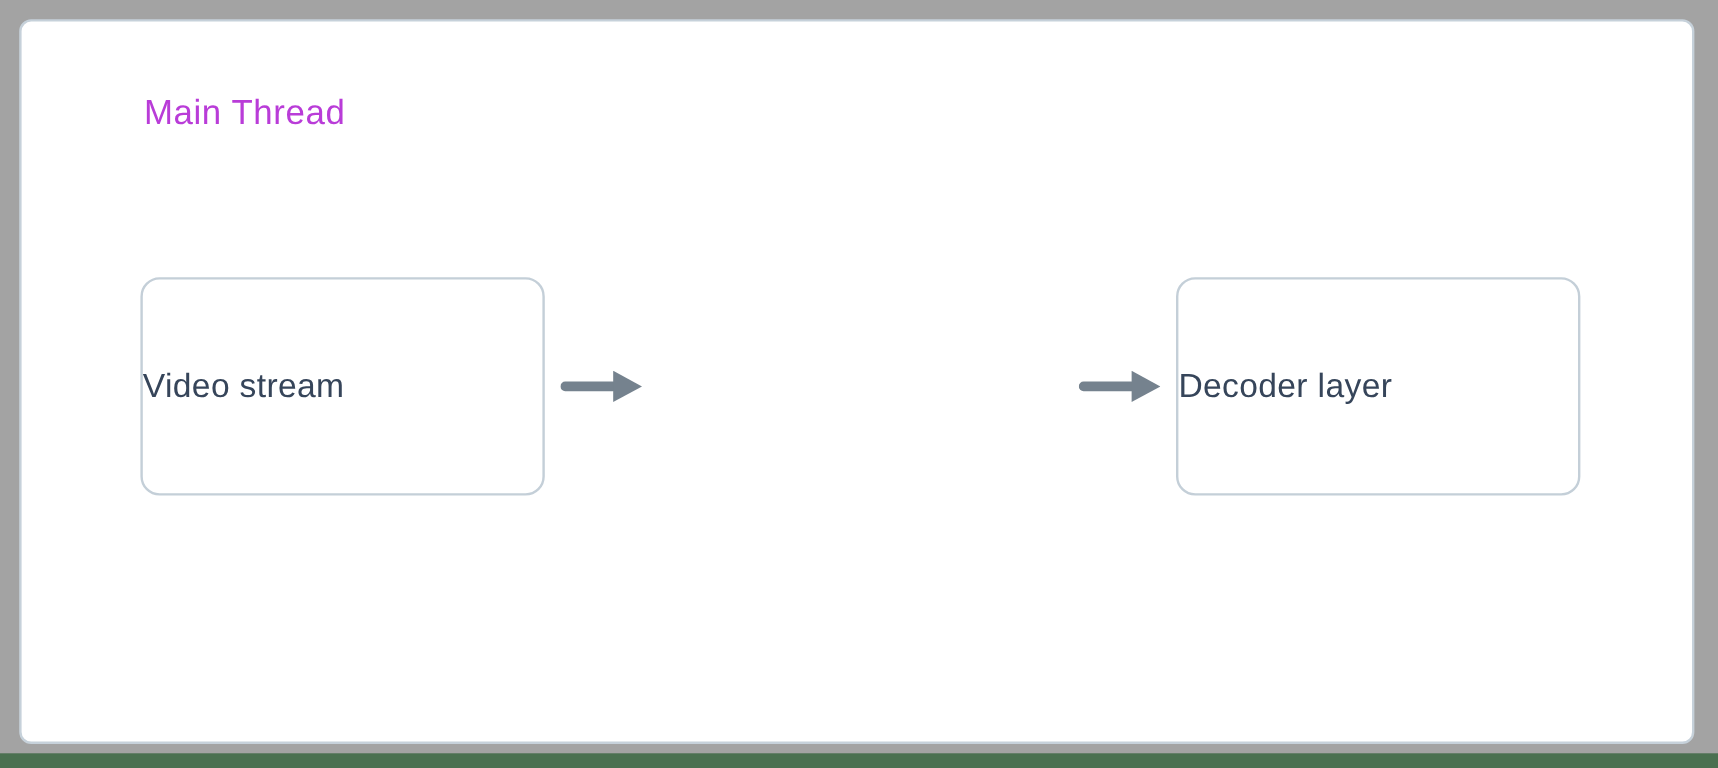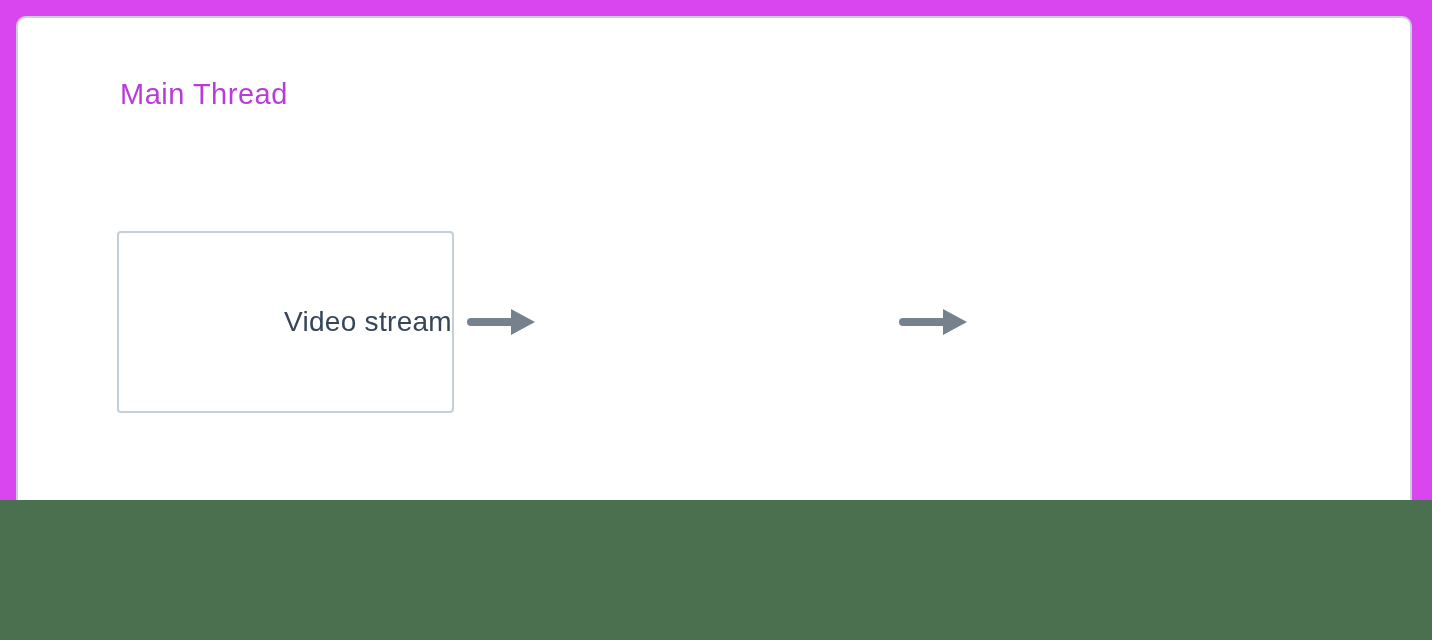--- a/index.html
+++ b/index.html
@@ -4,22 +4,22 @@
 <style>
   html, body {
     margin: 0;
     padding: 0;
     background: #4a7050;
     font-family: "Liberation Sans", sans-serif;
   }
   .stage {
     position: relative;
     width: 1432px;
-    height: 500px;
-    background: #d946ef;
+    height: 628px;
+    background: #a3a3a3;
     overflow: hidden;
   }
   .panel {
     position: absolute;
     left: 16px;
     top: 16px;
     width: 1396px;
     height: 604px;
     box-sizing: border-box;
     background: #ffffff;
@@ -37,24 +37,24 @@
     white-space: nowrap;
   }
   .node {
     position: absolute;
     top: 213px;
     width: 337px;
     height: 182px;
     box-sizing: border-box;
     background: #ffffff;
     border: 2px solid #c4cfd8;
-    border-radius: 4px;
+    border-radius: 16px;
     display: flex;
     align-items: center;
-    justify-content: flex-end;
+    justify-content: flex-start;
   }
   .node-label {
     font-size: 28px;
     font-weight: 400;
     letter-spacing: 0.3px;
     color: #36455a;
     white-space: nowrap;
   }
   .node-1 { left: 99px; }
   .node-2 { left: 531px; }
@@ -84,15 +84,18 @@
       <rect x="0" y="9" width="48" height="8" rx="4" fill="#75828e"></rect>
       <polygon points="44,0 68,13 44,26" fill="#75828e"></polygon>
     </svg>
 
 
     <svg class="edge-arrow edge-2" viewBox="0 0 68 26" aria-hidden="true">
       <rect x="0" y="9" width="48" height="8" rx="4" fill="#75828e"></rect>
       <polygon points="44,0 68,13 44,26" fill="#75828e"></polygon>
     </svg>
 
+    <div class="node node-3">
+      <span class="node-label">Decoder layer</span>
+    </div>
 
   </div>
 </div>
 
 </body></html>

